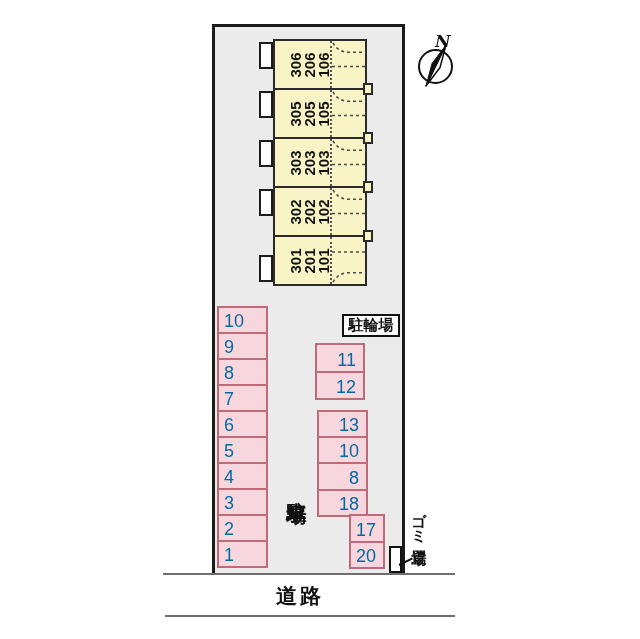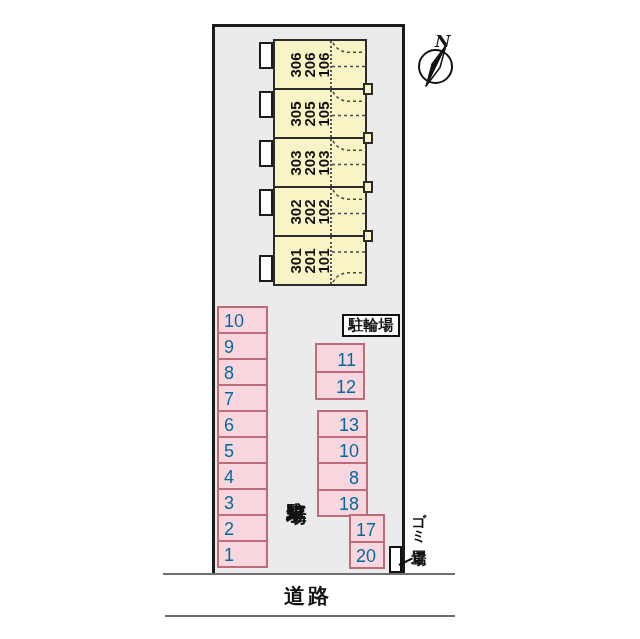--- a/index.html
+++ b/index.html
@@ -79,21 +79,21 @@
   .blockA .pcell { height:29.5px; justify-content:flex-end; padding-right:7px; }
   .blockB { position:absolute; left:102px; top:383px; width:51px; }
   .blockB .pcell { height:28.2px; justify-content:flex-end; padding-right:7px; }
   .blockC { position:absolute; left:107px; top:487px; width:36px;margin-left:27px; }
   .blockC .pcell { height:28.5px; justify-content:flex-end; padding-right:7px; }
   
   .road-line { position:absolute; height:2px; background:#6e6e6e; }
   .road-line.top { left:163px; top:573px; width:292px; }
   .road-line.bottom { left:165px; top:615px; width:290px; }
   .road-label {
-    position:absolute; left:268px; top:582px; width:80px; text-align:center;
+    position:absolute; left:260px; top:582px; width:80px; text-align:center;
     font-size:21px; font-weight:bold; letter-spacing:3px;
   }
   
   .compass { position:absolute; left:414px; top:33px; }
   .north {
     position:absolute; left:435px; top:31px; font-size:17px; font-style:italic;
     font-weight:bold; font-family:"DejaVu Serif", serif;
   }
 </style>
 </head>

